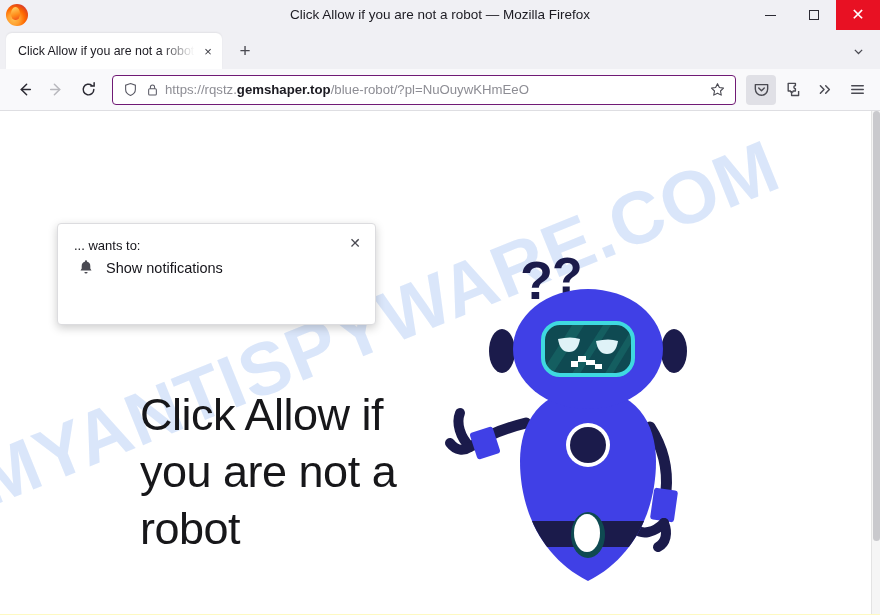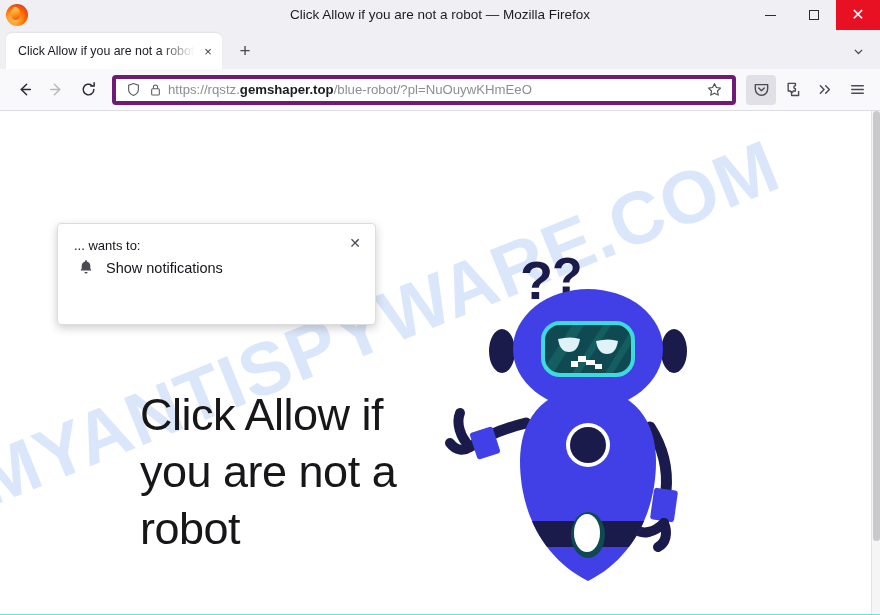--- a/index.html
+++ b/index.html
@@ -6,21 +6,21 @@
   html, body {
     width: 880px; height: 615px;
     font-family: "Liberation Sans", sans-serif;
     overflow: hidden;
     background: #ffffff;
   }
 
   #app {
     position: relative;
     width: 880px; height: 615px;
-    background: #5eead4;
+    background: #fef9c3;
   }
 
   
   .titlebar {
     position: relative;
     height: 30px;
     background: #f0f0f4;
     display: flex;
     align-items: center;
   }
@@ -131,21 +131,21 @@
     width: 32px; height: 32px;
     display: flex; align-items: center; justify-content: center;
     border-radius: 4px;
     flex: 0 0 auto;
   }
   .urlbar {
     flex: 1 1 auto;
     height: 30px;
     margin: 0 8px;
     background: #ffffff;
-    border: 4px solid #701a75;
+    border: 1px solid #701a75;
     border-radius: 4px;
     display: flex;
     align-items: center;
     padding: 0 6px 0 10px;
     overflow: hidden;
   }
   .url-text {
     flex: 1 1 auto;
     font-size: 13.2px;
     white-space: nowrap;

